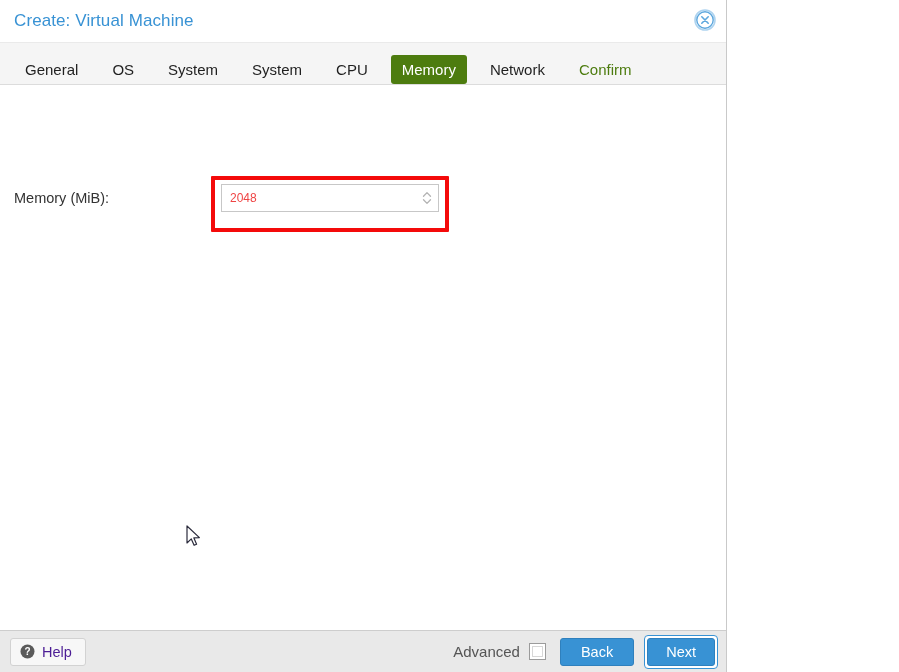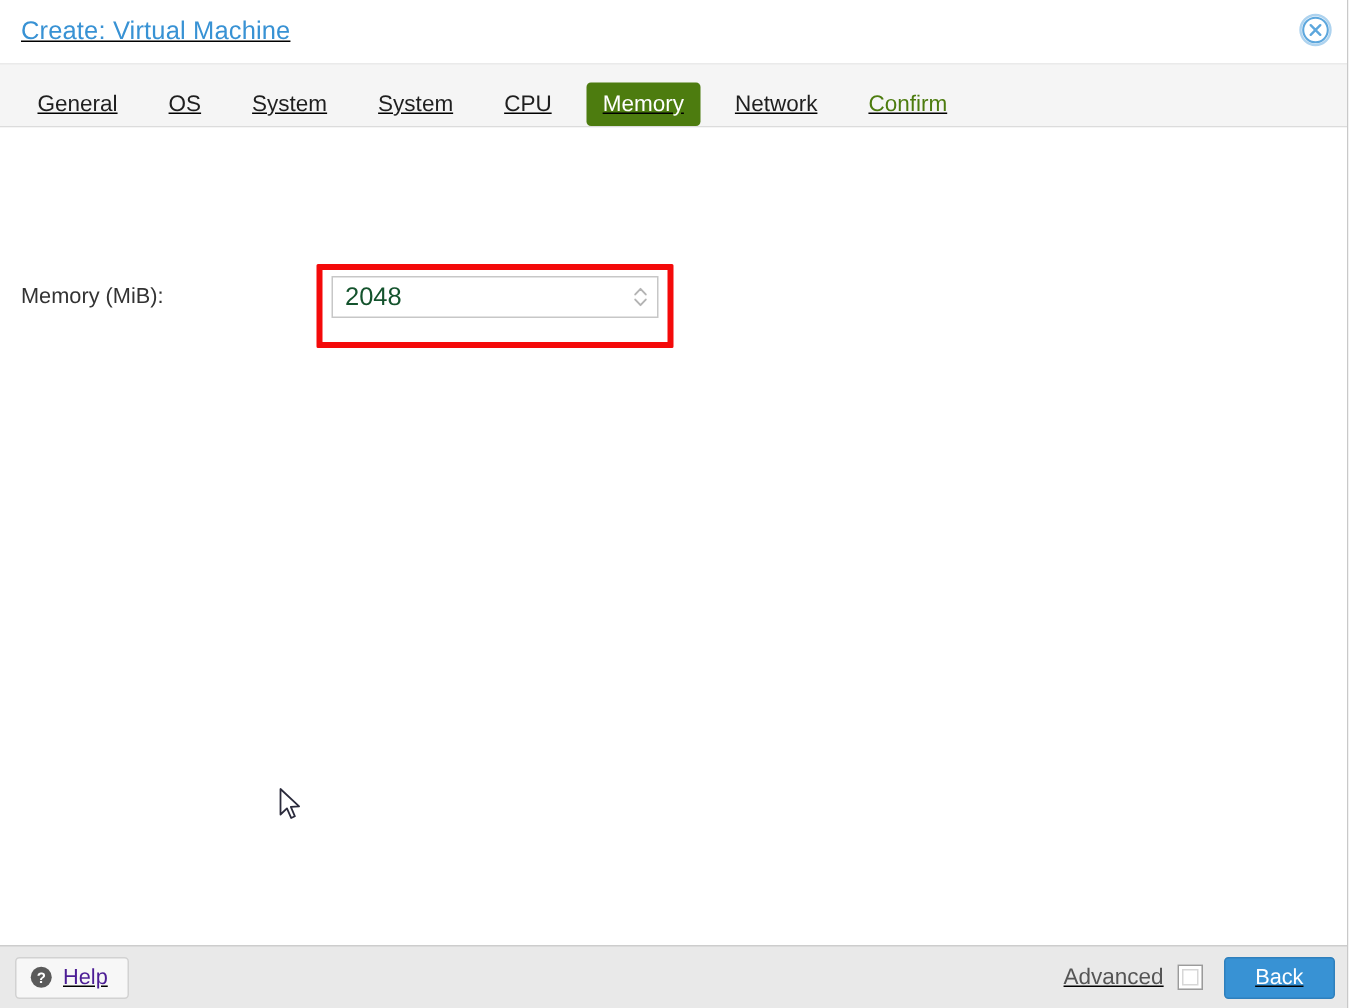--- a/index.html
+++ b/index.html
@@ -9,28 +9,27 @@
   body {
     width: 899px;
     height: 672px;
     background: #ffffff;
     font-family: "Liberation Sans", sans-serif;
     overflow: hidden;
   }
 
   #dialog {
     position: relative;
-    width: 899px;
+    width: 727px;
     height: 672px;
     box-sizing: border-box;
     background: #ffffff;
     border-right: 1px solid #c9c9c9;
     display: flex;
     flex-direction: column;
-    text-decoration: underline;
   }
 
   
   .titlebar {
     position: relative;
     height: 42px;
     flex: 0 0 42px;
     background: #ffffff;
     display: flex;
     align-items: center;
@@ -127,22 +126,22 @@
     border: 1px solid #c7c7c7;
     display: flex;
     align-items: center;
   }
   .spinner-input {
     flex: 1 1 auto;
     border: 0;
     outline: none;
     background: transparent;
     font-family: "Liberation Sans", sans-serif;
-    font-size: 17px;
-    color: #14532d;
+    font-size: 12px;
+    color: #ef4444;
     padding: 0 6px 0 8px;
     height: 100%;
     width: 100%;
   }
   .spinner-buttons {
     flex: 0 0 22px;
     width: 22px;
     height: 100%;
     display: flex;
     flex-direction: column;
@@ -301,15 +300,18 @@
       <span class="help-label">Help</span>
     </div>
 
     <div class="toolbar-spacer"></div>
 
     <span class="advanced-label">Advanced</span>
     <span class="advanced-checkbox"></span>
 
     <button class="btn-blue">Back</button>
 
+    <span class="btn-next-wrap">
+      <button class="btn-blue">Next</button>
+    </span>
   </div>
 
 </div>
 
 </body></html>

